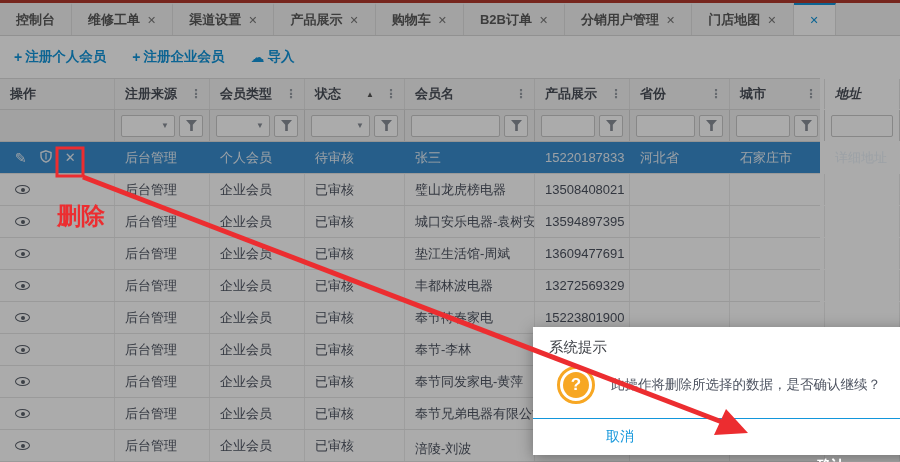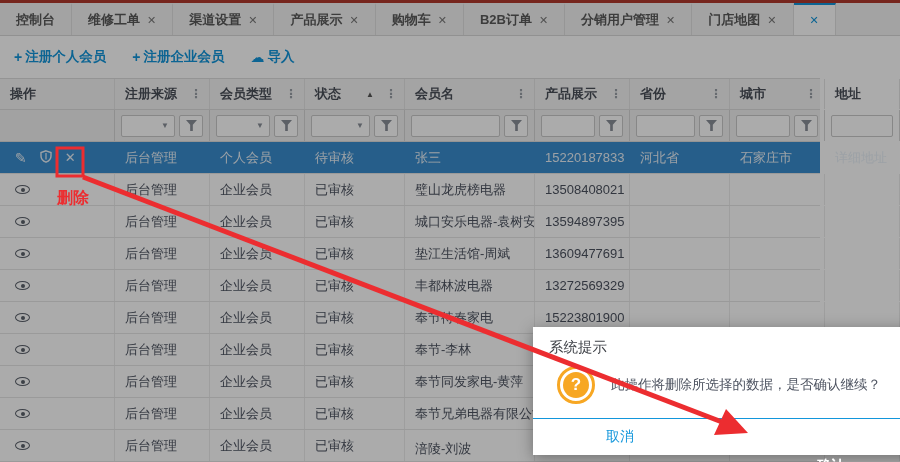--- a/index.html
+++ b/index.html
@@ -69,22 +69,22 @@
             font-size:17px; font-weight:bold; display:flex; align-items:center; justify-content:center; }
   .dlg-msg { font-size:13.5px; color:#4d5360; margin-top:10px; }
   .dlg-foot { position:absolute; left:0; bottom:0; width:100%; height:37px; display:flex; border-top:1px solid var(--accent); }
   .btn-cancel { width:174px; background:#fff; color:var(--accent); font-size:14px; border:none;
                 display:flex; align-items:center; justify-content:center; cursor:pointer; }
   .btn-confirm { flex:1; background:var(--accent); color:#fff; font-size:14px; font-weight:bold; border:none;
                  display:flex; align-items:center; justify-content:center; cursor:pointer;margin-top:47px; }
 
   
   .ann-svg { position:absolute; inset:0; z-index:30; pointer-events:none; }
-  .ann-label { position:absolute; left:57px; top:188px; z-index:30; color:var(--red);
-               font-size:16px; font-weight:bold; pointer-events:none; }
+  .ann-label { position:absolute; left:57px; top:200px; z-index:30; color:var(--red);
+               font-size:24px; font-weight:bold; pointer-events:none; }
 </style>
 </head>
 <body>
 
 <div class="screen">
   <div class="topline"></div>
 
   <div class="tabbar" id="tabbar">
       <div class="tab">
         <span>控制台</span>
@@ -164,21 +164,21 @@
           <span class="dots">⋮</span>
         </div>
         <div class="gcell hcell" style="width: 100px;">
           <span class="hlabel">省份</span>
           <span class="dots">⋮</span>
         </div>
         <div class="gcell hcell" style="width: 95px;">
           <span class="hlabel">城市</span>
           <span class="dots">⋮</span>
         </div>
-        <div class="gcell hcell" style="width: 75px;">
+        <div class="gcell hcell" style="width: 75px; font-style: italic;">
           <span class="hlabel">地址</span>
         </div>
       </div>
     <div class="grow gfilter" id="gfilter">
         <div class="gcell fcell" style="width: 115px;"></div>
         <div class="gcell fcell" style="width: 95px;">
           <div class="fsel">
             <span class="caret">▼</span>
           </div>
           <div class="fbtn">

